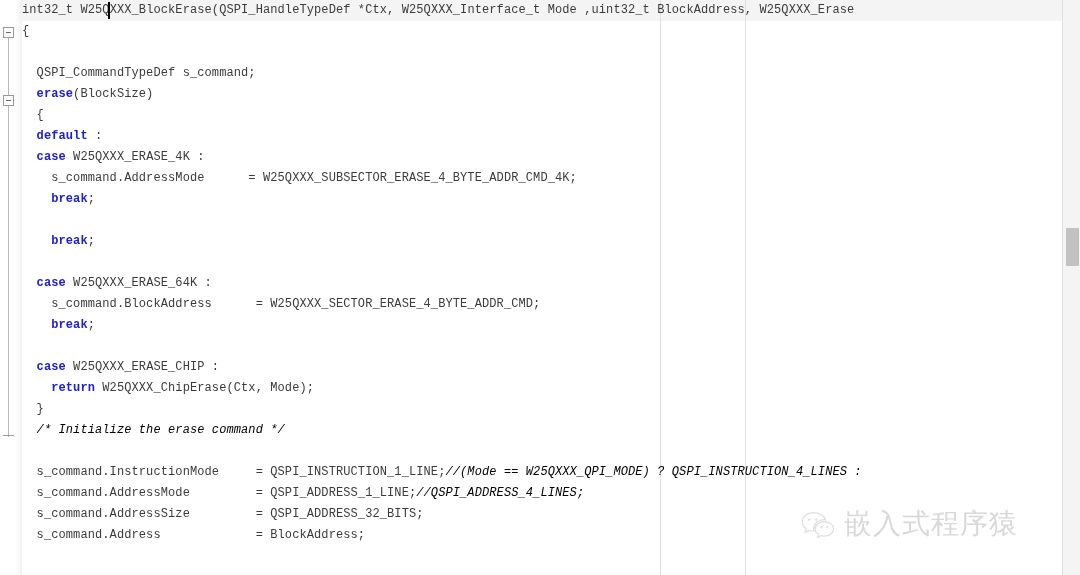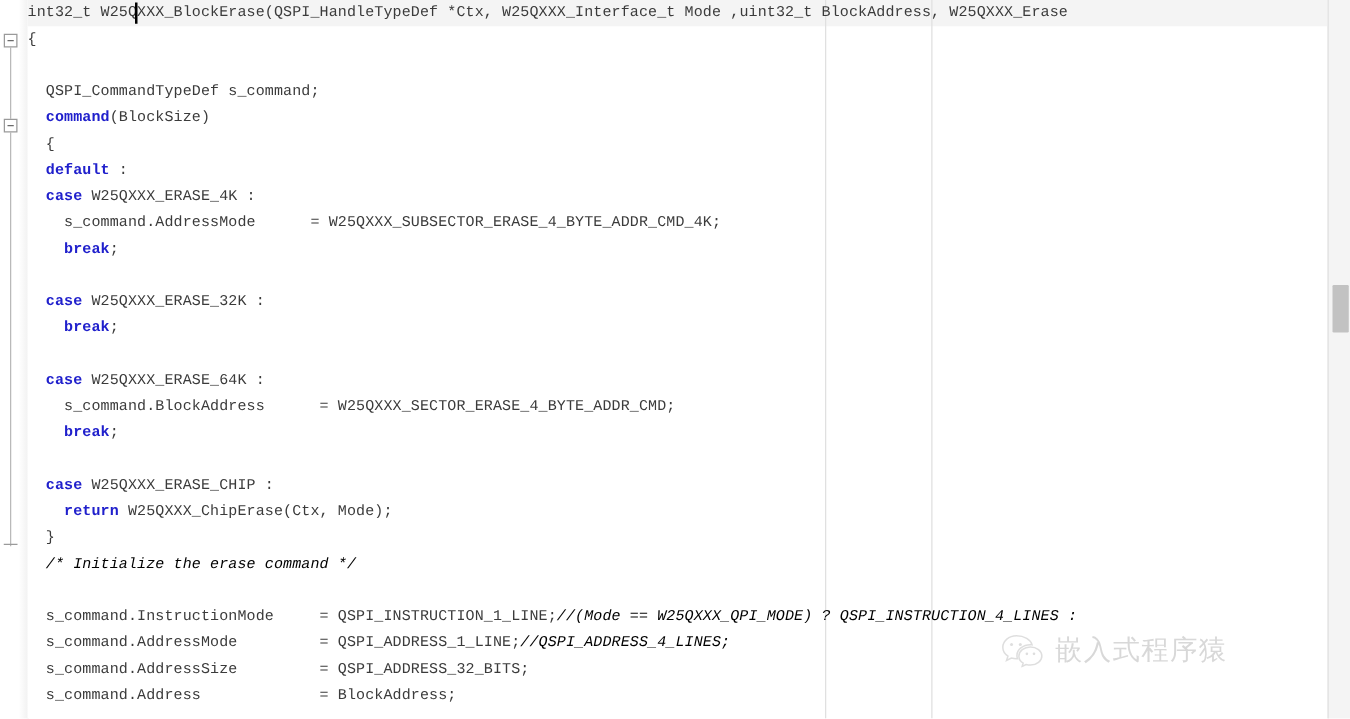--- a/index.html
+++ b/index.html
@@ -160,21 +160,21 @@
     opacity: 0.55;
     pointer-events: none;
   }
   .wm-logo {
     width: 36px;
     height: 28px;
     position: relative;
   }
   .wm-text {
     font-family: "DejaVu Sans", sans-serif;
-    font-size: 22px;
+    font-size: 28px;
     color: #b9b9b9;
     letter-spacing: 1px;
     white-space: nowrap;
   }
 </style>
 </head>
 <body>
 
 <div id="editor">
 
@@ -188,28 +188,27 @@
 
   <div class="code-surface">
     <div class="line-highlight"></div>
     <div class="guide" style="left:638px;"></div>
     <div class="guide" style="left:723px;"></div>
     <div class="lines" id="lines">
         <div class="line"><span class="plain">int32_t </span><span class="plain">W25QXXX_BlockErase(QSPI_HandleTypeDef *Ctx, W25QXXX_Interface_t Mode ,uint32_t BlockAddress, W25QXXX_Erase</span></div>
         <div class="line"><span class="plain">{</span></div>
         <div class="line"><span class="plain"></span></div>
         <div class="line"><span class="plain">  QSPI_CommandTypeDef s_command;</span></div>
-        <div class="line"><span class="kw">  command</span><span class="plain">(BlockSize)</span></div>
+        <div class="line"><span class="kw">  erase</span><span class="plain">(BlockSize)</span></div>
         <div class="line"><span class="plain">  {</span></div>
         <div class="line"><span class="kw">  default</span><span class="plain"> :</span></div>
         <div class="line"><span class="kw">  case</span><span class="plain"> W25QXXX_ERASE_4K :</span></div>
         <div class="line"><span class="plain">    s_command.AddressMode      = W25QXXX_SUBSECTOR_ERASE_4_BYTE_ADDR_CMD_4K;</span></div>
         <div class="line"><span class="kw">    break</span><span class="plain">;</span></div>
         <div class="line"><span class="plain"></span></div>
-        <div class="line"><span class="kw">  case</span><span class="plain"> W25QXXX_ERASE_32K :</span></div>
         <div class="line"><span class="kw">    break</span><span class="plain">;</span></div>
         <div class="line"><span class="plain"></span></div>
         <div class="line"><span class="kw">  case</span><span class="plain"> W25QXXX_ERASE_64K :</span></div>
         <div class="line"><span class="plain">    s_command.BlockAddress      = W25QXXX_SECTOR_ERASE_4_BYTE_ADDR_CMD;</span></div>
         <div class="line"><span class="kw">    break</span><span class="plain">;</span></div>
         <div class="line"><span class="plain"></span></div>
         <div class="line"><span class="kw">  case</span><span class="plain"> W25QXXX_ERASE_CHIP :</span></div>
         <div class="line"><span class="kw">    return</span><span class="plain"> W25QXXX_ChipErase(Ctx, Mode);</span></div>
         <div class="line"><span class="plain">  }</span></div>
         <div class="line"><span class="cmt">  /* Initialize the erase command */</span></div>

